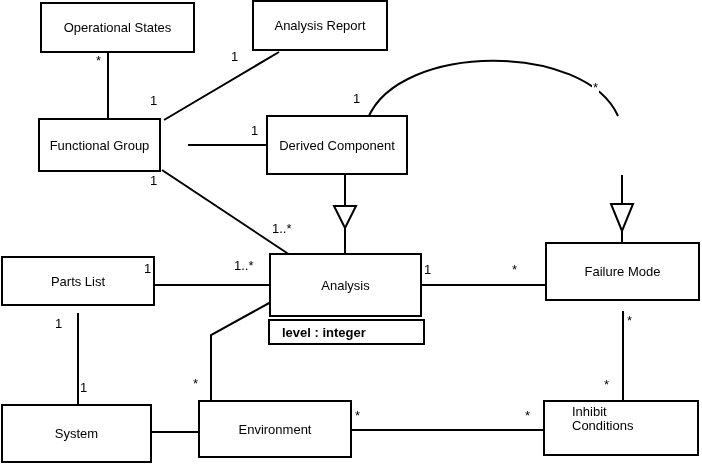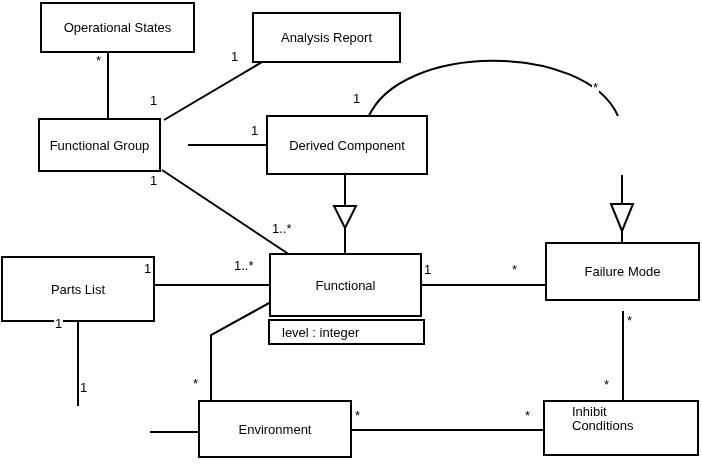--- a/index.html
+++ b/index.html
@@ -7,21 +7,21 @@
     position:relative;width:702px;height:464px;background:#ffffff;
     font-family:"Liberation Sans","DejaVu Sans",sans-serif;color:#000;
     overflow:hidden;
   }
   #edges{position:absolute;left:0;top:0;z-index:0;}
   .node{
     position:absolute;box-sizing:border-box;background:#ffffff;
     border:2px solid #000;display:flex;align-items:center;justify-content:center;
     font-size:13px;line-height:15px;z-index:1;text-align:center;
   }
-  .node.attr{justify-content:flex-start;padding-left:12px;text-align:left;}
+  .node.attr{justify-content:flex-start;padding-left:12px;text-align:left;font-weight:bold;}
   .node.two-line{align-items:flex-start;justify-content:flex-start;
     padding:3px 0 0 27px;text-align:left;white-space:pre-line;line-height:14px;}
   .mult{
     position:absolute;font-size:13px;line-height:13px;z-index:2;background:#fff;
     padding:0 1px;
   }
 </style>
 </head>
 <body>
 
@@ -49,48 +49,51 @@
     <g stroke="#000000" stroke-width="2" fill="#ffffff">
       <polygon points="334,206 356,206 345,228"></polygon>
       <polygon points="611,204 633,204 622,231"></polygon>
     </g>
   </svg>
 
   <div class="node" style="left:40px;top:2px;width:155px;height:51px">
     <span>Operational States</span>
   </div>
 
-  <div class="node" style="left:252px;top:12px;width:149px;height:51px">
+  <div class="node" style="left:252px;top:0;width:136px;height:51px">
     <span>Analysis Report</span>
   </div>
 
   <div class="node" style="left:38px;top:118px;width:123px;height:54px">
     <span>Functional Group</span>
   </div>
 
-  <div class="node" style="left:266px;top:115px;width:162px;height:60px">
+  <div class="node" style="left:266px;top:115px;width:142px;height:60px">
     <span>Derived Component</span>
   </div>
 
 
-  <div class="node" style="left:1px;top:256px;width:154px;height:66px">
+  <div class="node" style="left:1px;top:256px;width:154px;height:50px">
     <span>Parts List</span>
   </div>
 
   <div class="node" style="left:269px;top:253px;width:153px;height:64px">
-    <span>Functional</span>
+    <span>Analysis</span>
   </div>
   <div class="node attr" style="left:268px;top:319px;width:157px;height:26px">
     <span>level : integer</span>
   </div>
 
   <div class="node" style="left:545px;top:242px;width:155px;height:59px">
     <span>Failure Mode</span>
   </div>
 
+  <div class="node" style="left:1px;top:404px;width:151px;height:59px">
+    <span>System</span>
+  </div>
 
   <div class="node two-line" style="left:543px;top:400px;width:156px;height:56px">
     <span>Inhibit
 Conditions</span>
   </div>
 
   <div class="node" style="left:198px;top:400px;width:154px;height:58px">
     <span>Environment</span>
   </div>
 

